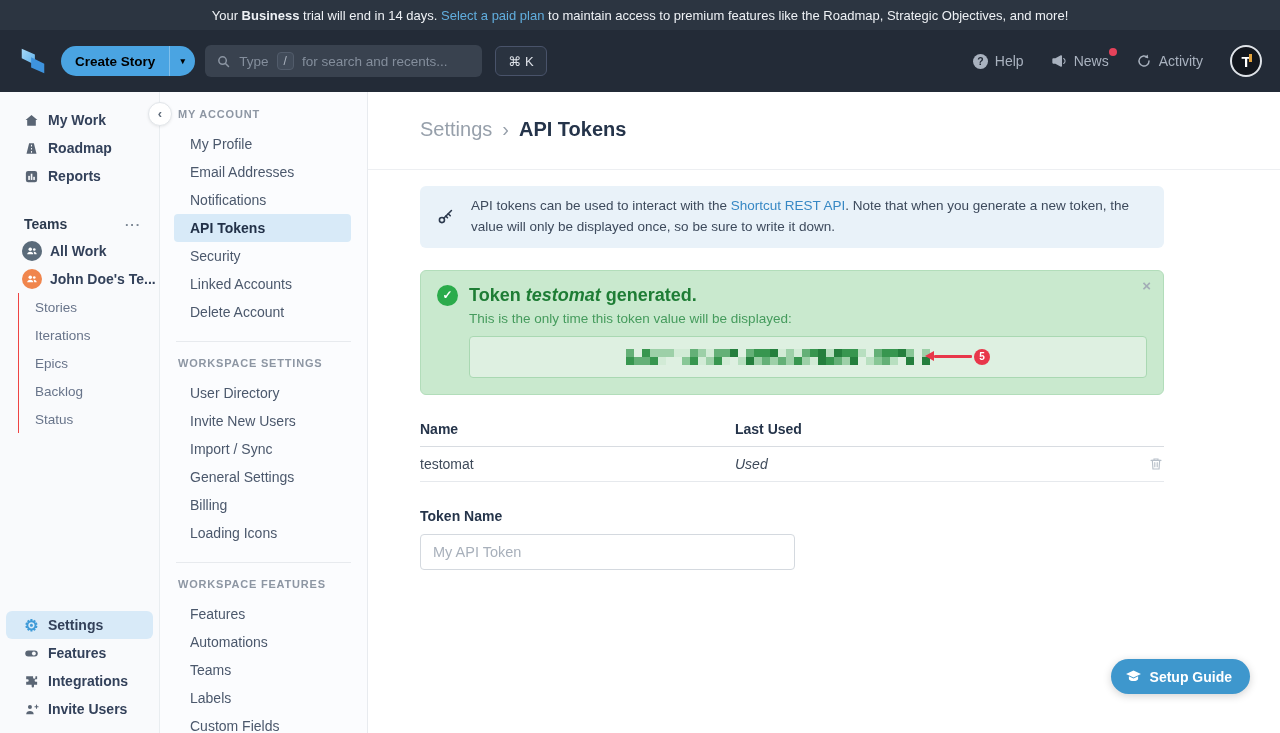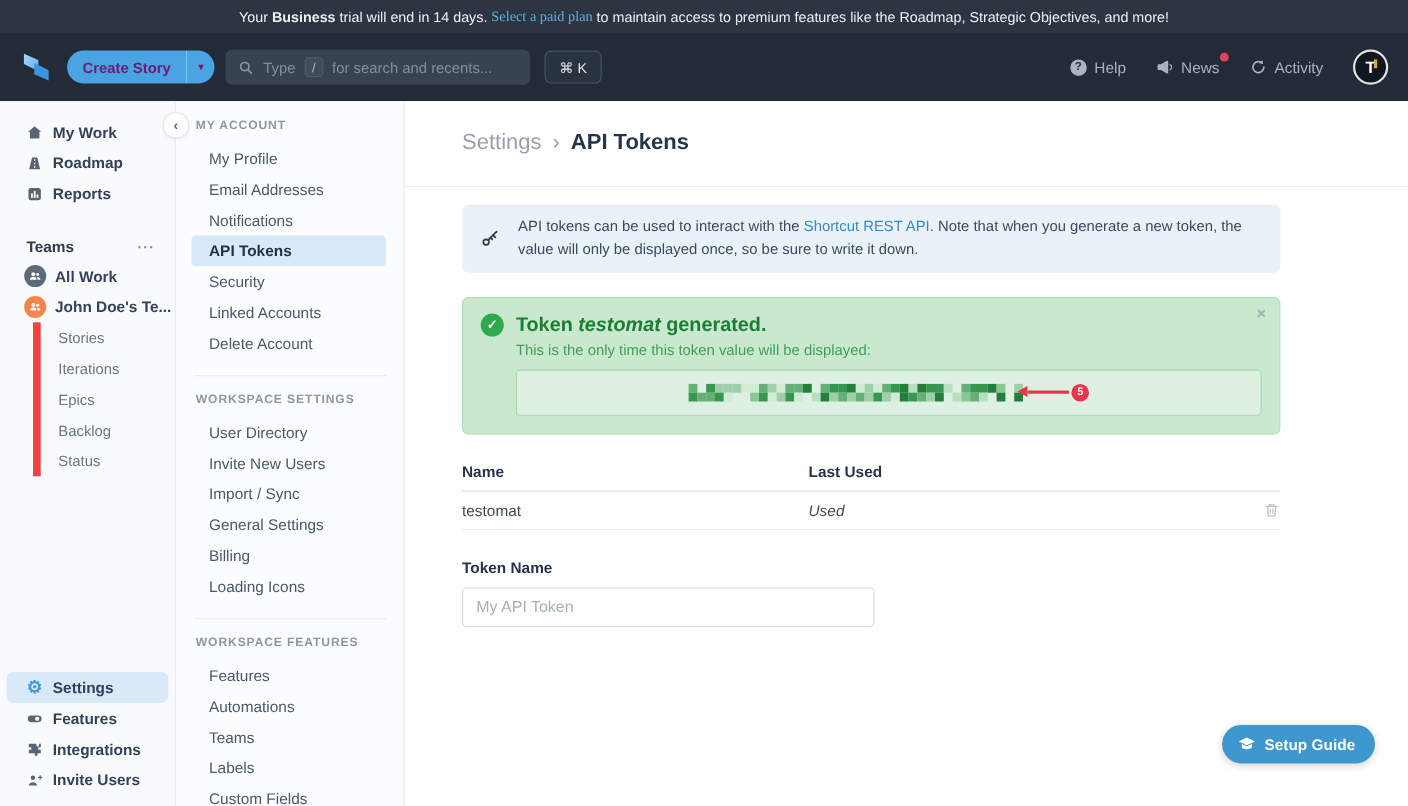--- a/index.html
+++ b/index.html
@@ -4,27 +4,27 @@
 <style>
   * { margin:0; padding:0; box-sizing:border-box; }
   html,body { width:1280px; height:733px; overflow:hidden; }
   body { font-family:"Liberation Sans", sans-serif; background:#fff; color:#2c3a4e; }
   .page { width:1280px; height:733px; display:flex; flex-direction:column; }
 
   
   .trial-banner { height:30px; flex:none; background:var(--banner-bg,#2c3541); color:#eef1f5;
     display:flex; align-items:center; justify-content:center; font-size:13px; white-space:pre; }
   .trial-banner b { font-weight:700; }
-  .trial-banner a { color:var(--banner-link,#61aede); text-decoration:none; cursor:pointer;font-family:Liberation Serif, serif; }
+  .trial-banner a { color:var(--banner-link,#61aede); text-decoration:none; cursor:pointer; }
 
   
   .topnav { height:62px; flex:none; background:var(--nav-bg,#232b37); display:flex; align-items:center; padding:0 18px; }
   .logo { width:30px; height:30px; margin-right:13px; flex:none; }
   .create-story { height:30px; display:flex; align-items:stretch; border-radius:15px; overflow:hidden;
-    background:var(--accent,#4aa4e2); color:#701a75; font-size:13.5px; font-weight:700; cursor:pointer; flex:none; }
+    background:var(--accent,#4aa4e2); color:#000000; font-size:13.5px; font-weight:700; cursor:pointer; flex:none; }
   .cs-label { display:flex; align-items:center; padding:0 14px; }
   .cs-caret { width:26px; display:flex; align-items:center; justify-content:center; font-size:9px;
     border-left:1px solid rgba(255,255,255,.3); }
   .search { margin-left:10px; width:277px; height:32px; background:#39424f; border-radius:6px;
     display:flex; align-items:center; padding:0 11px; gap:8px; color:#848e9c; font-size:13.5px; cursor:text; flex:none; }
   .search svg { width:15px; height:15px; color:#8b95a2; flex:none; }
   .slash-chip { padding:1px 6px; border:1px solid #525c6b; border-radius:4px; background:#414b59;
     color:#aeb6c2; font-size:12px; line-height:1.2; }
   .kbd { margin-left:13px; height:30px; padding:0 12px; border:1px solid #49536a; background:#2a3340;
     border-radius:6px; color:#dfe3e9; font-size:13px; display:flex; align-items:center; flex:none; cursor:pointer; }
@@ -49,21 +49,21 @@
   .side-item svg { width:15px; height:15px; color:#5a6574; flex:none; }
   .teams-head { display:flex; align-items:center; justify-content:space-between; padding:0 18px 0 24px;
     margin-top:21px; height:26px; font-weight:700; font-size:14px; color:#2c3a4e; }
   .dots { color:#7b8694; font-weight:700; letter-spacing:1px; cursor:pointer; font-size:13px; }
   .team-item { display:flex; align-items:center; gap:8px; height:28px; padding-left:22px;
     font-size:14px; font-weight:600; color:#33415a; cursor:pointer; }
   .team-avatar { width:20px; height:20px; border-radius:50%; display:flex; align-items:center;
     justify-content:center; flex:none; }
   .team-avatar svg { width:14px; height:14px; }
   .ta-gray { background:#5b6b7a; } .ta-orange { background:#f0854d; }
-  .sub-list { margin-left:30px; border-left:7px solid #ef4444; }
+  .sub-list { margin-left:18px; border-left:1px solid #ef4444; }
   .sub-item { height:28px; display:flex; align-items:center; padding-left:16px; font-size:13.5px;
     color:#68748a; cursor:pointer; }
   .bottom-group { margin-top:auto; padding:0 6px 10px; }
   .bottom-item { height:28px; display:flex; align-items:center; gap:9px; padding-left:18px;
     font-size:14px; font-weight:600; color:#33415a; border-radius:6px; cursor:pointer; }
   .bottom-item svg { width:15px; height:15px; color:#5a6574; flex:none; }
   .bottom-item.selected { background:var(--selected-bg,#d8eaf8); }
   .gear-glyph { font-size:16px; line-height:15px; width:15px; text-align:center; color:#3f9bd8; flex:none; }
 
   .collapse-btn { position:absolute; left:148px; top:10px; width:24px; height:24px; border-radius:50%;

